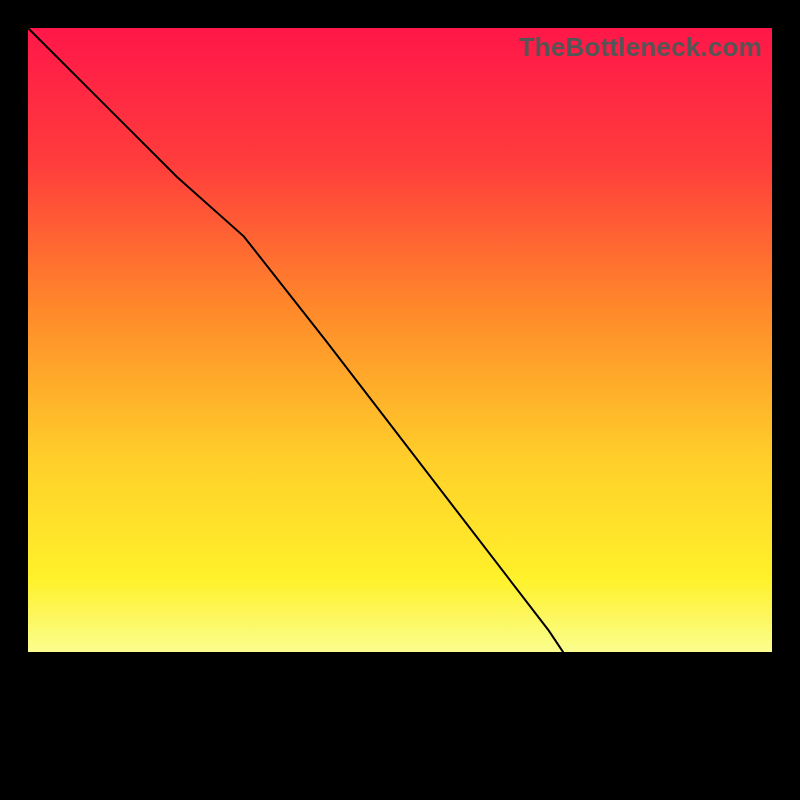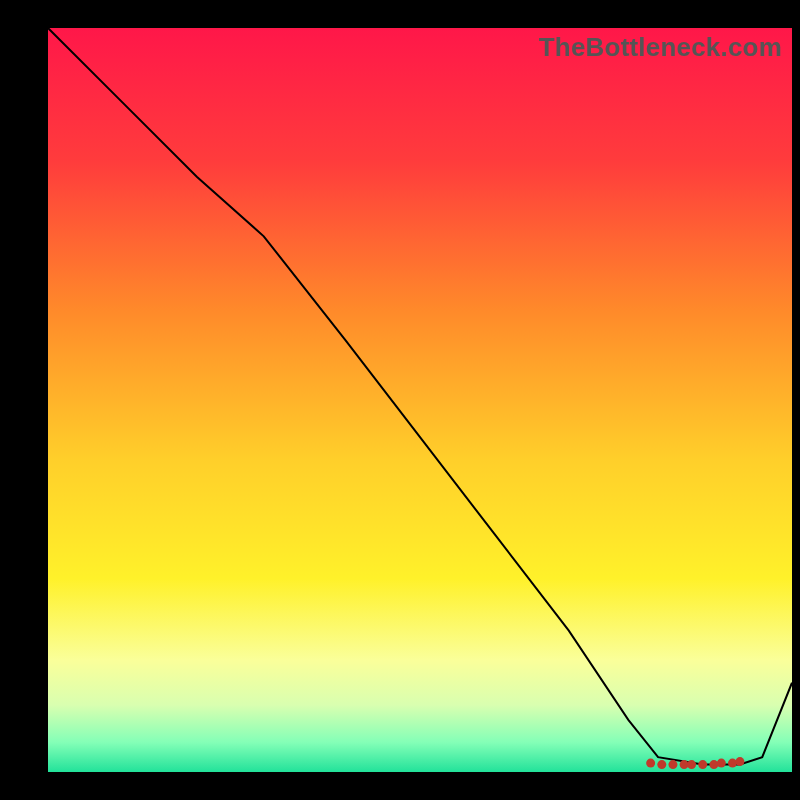--- a/index.html
+++ b/index.html
@@ -15,23 +15,22 @@
     position: relative;
     width: 800px;
     height: 800px;
     background: #000;
   }
   .plot {
     position: absolute;
     left: 28px;
     top: 28px;
     width: 744px;
-    height: 772px;
+    height: 624px;
     overflow: hidden;
-    margin-left: 20px;
   }
   .watermark {
     position: absolute;
     top: 4px;
     right: 10px;
     color: #555;
     font-size: 26px;
     font-weight: 600;
     letter-spacing: 0.2px;
     user-select: none;

